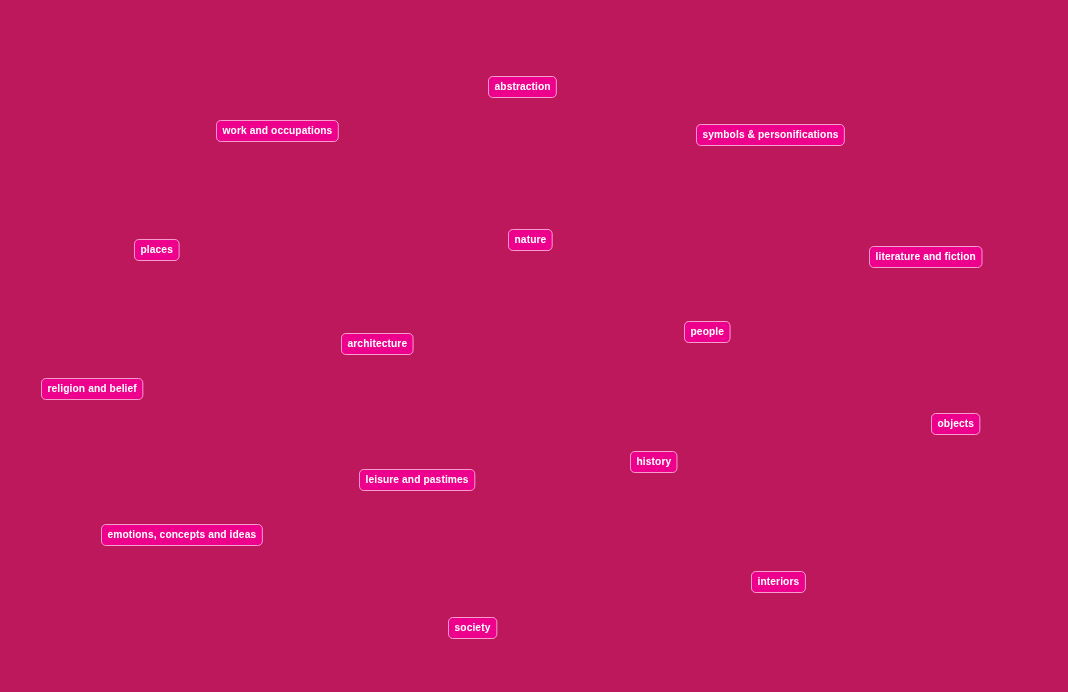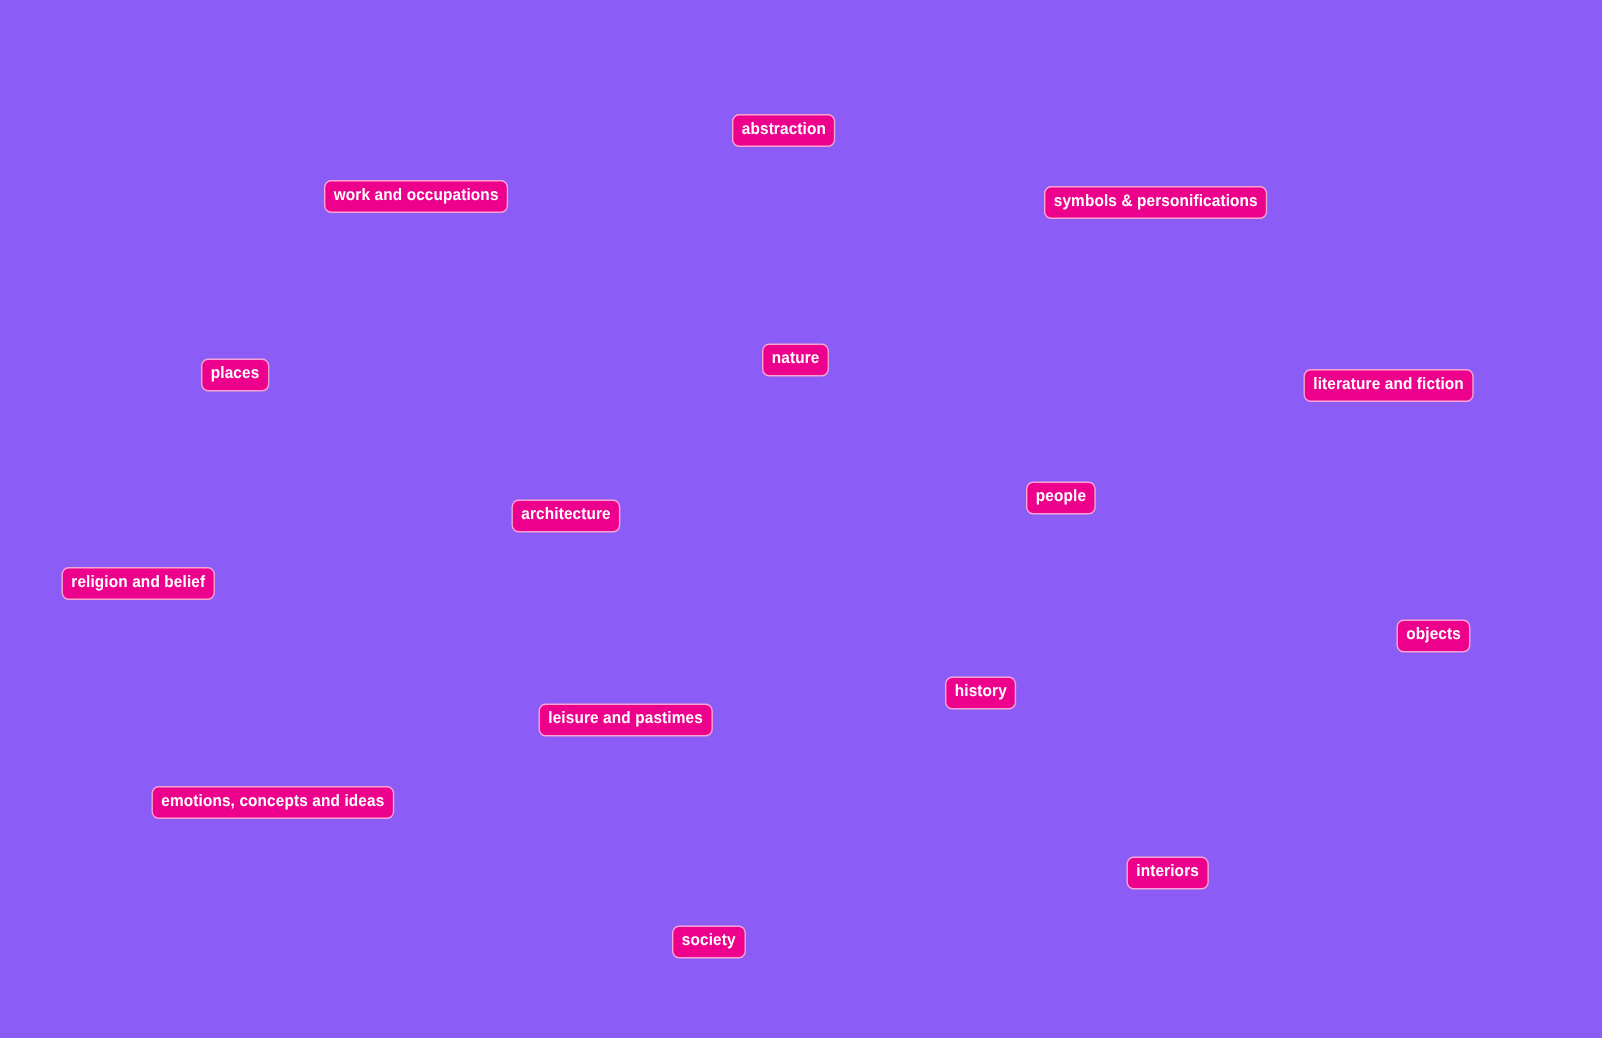--- a/index.html
+++ b/index.html
@@ -11,21 +11,21 @@
   body {
     width: 1068px;
     height: 692px;
     overflow: hidden;
     font-family: "Liberation Sans", "DejaVu Sans", sans-serif;
   }
   #canvas {
     position: relative;
     width: 1068px;
     height: 692px;
-    background: #8b5cf6;
+    background: #be185d;
   }
   .label-pill {
     position: absolute;
     display: inline-block;
     white-space: nowrap;
     background: #ED008C;
     border: 1px solid #F9A3D2;
     border-radius: 5px;
     color: #FFFFFF;
     font-family: "Liberation Sans", "DejaVu Sans", sans-serif;

